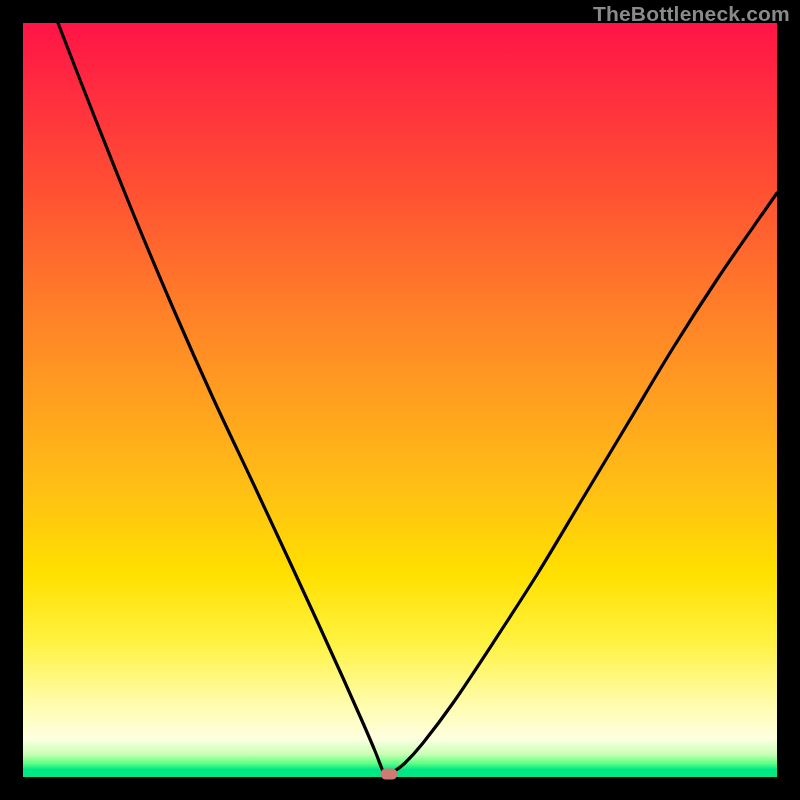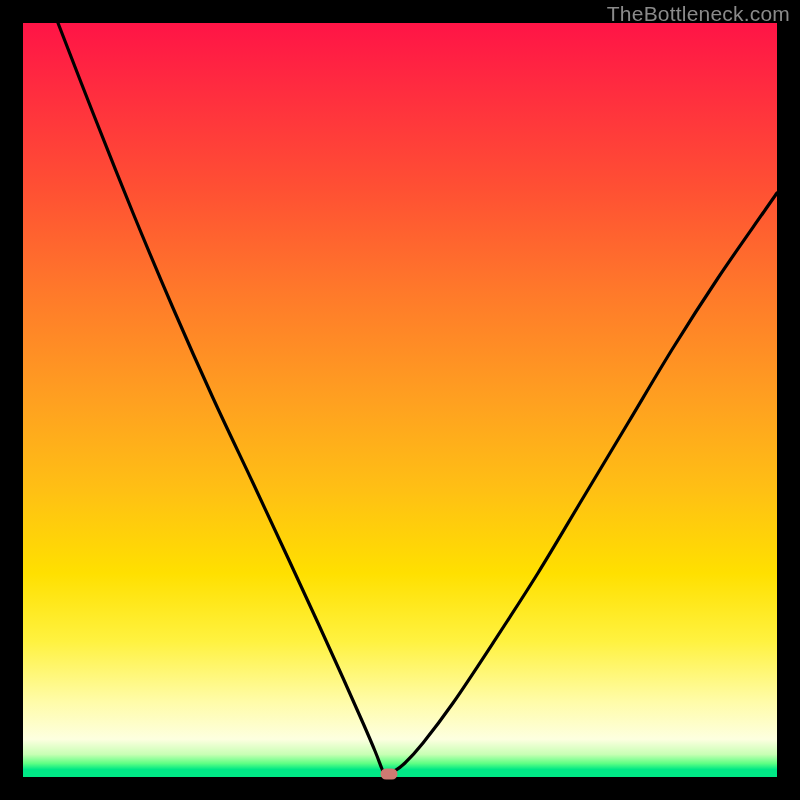--- a/index.html
+++ b/index.html
@@ -42,21 +42,21 @@
       #00e886 100%
     );
   }
   .watermark {
     position: absolute;
     top: 2px;
     right: 10px;
     color: #8a8a8a;
     font-size: 21px;
     letter-spacing: 0.2px;
-    font-weight: 400;
+    font-weight: 700;
     user-select: none;
   }
   svg.curve {
     position: absolute;
     left: 0;
     top: 0;
     width: 754px;
     height: 754px;
     overflow: visible;
   }

